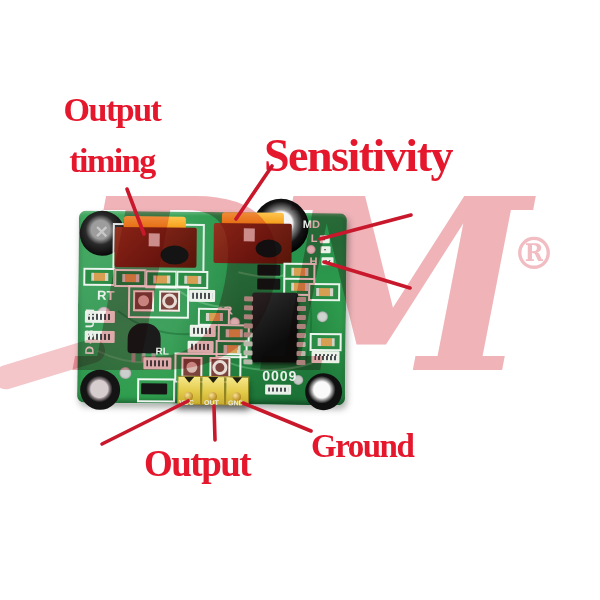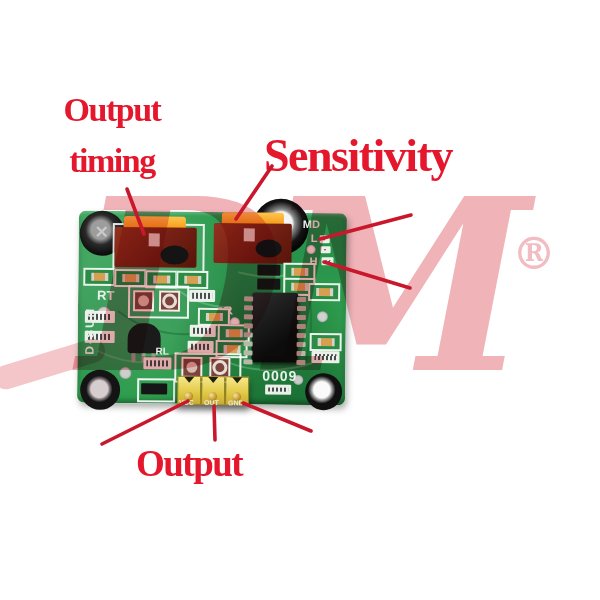--- a/index.html
+++ b/index.html
@@ -6,21 +6,21 @@
   #canvas{position:relative;width:600px;height:600px;background:#ffffff;overflow:hidden;
           font-family:"Liberation Sans",sans-serif;}
   
   .lbl{position:absolute;font-weight:bold;color:#e5172c;letter-spacing:-1.5px;line-height:1.5;
        font-family:Liberation Serif, serif;}
   .lbl-outtiming{left:42px;top:84px;width:140px;text-align:center;font-size:34px;}
   .lbl-sens{left:264px;top:121px;font-size:46px;}
   .lbl-noreset{left:411px;top:188px;font-size:33px;}
   .lbl-autoreset{left:414px;top:282px;font-size:33px;}
   .lbl-power{left:26px;top:437px;font-size:37px;}
-  .lbl-output{left:136px;top:436px;font-size:37px;}
+  .lbl-output{left:144px;top:436px;font-size:37px;}
   .lbl-ground{left:311px;top:422px;font-size:33px;}
   
   #lines{position:absolute;left:0;top:0;z-index:6;pointer-events:none;}
   
   .wm{position:absolute;left:78px;top:168px;z-index:5;font-family:"DejaVu Serif",serif;
       font-style:italic;font-weight:bold;font-size:238px;line-height:1;letter-spacing:-18px;
       color:#efb3b8;mix-blend-mode:multiply;pointer-events:none;}
   .wm-reg{position:absolute;left:512px;top:228px;z-index:5;font-family:"DejaVu Serif",serif;
       font-weight:bold;font-size:44px;color:#f2bdc2;mix-blend-mode:multiply;pointer-events:none;}
   .wm-tail{position:absolute;left:-8px;top:352px;width:115px;height:24px;border-radius:12px;
@@ -244,13 +244,14 @@
       <line x1="410" y1="288" x2="324" y2="262"></line>
       <line x1="188" y1="401" x2="102" y2="444"></line>
       <line x1="214" y1="406" x2="215" y2="440"></line>
       <line x1="243" y1="403" x2="311" y2="431"></line>
     </g>
   </svg>
 
   <div class="lbl lbl-outtiming">Output timing</div>
   <div class="lbl lbl-sens">Sensitivity</div>
   <div class="lbl lbl-output">Output</div>
+  <div class="lbl lbl-ground">Ground</div>
 </div>
 
 </body></html>

